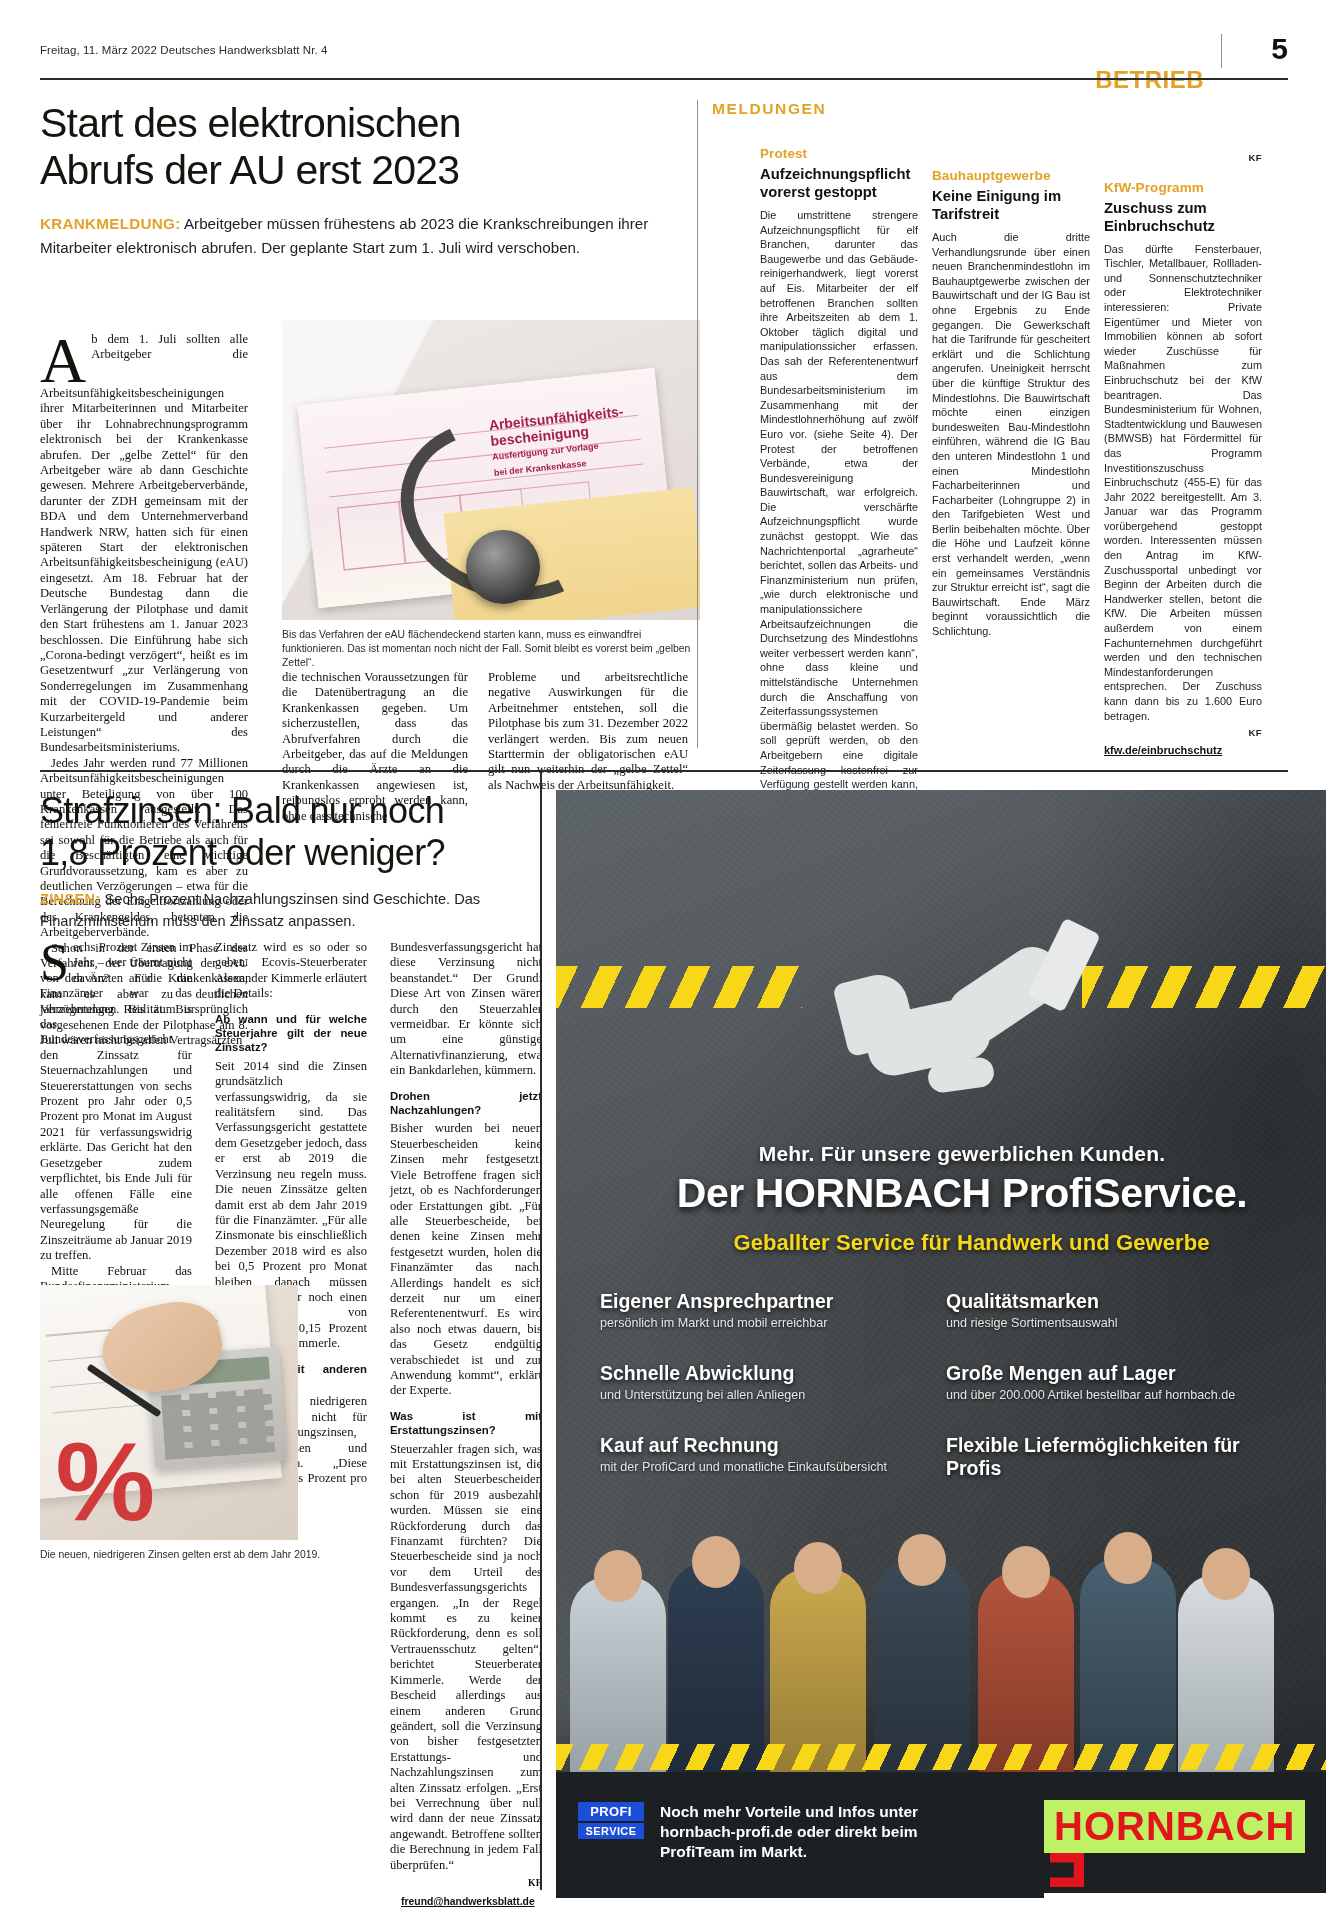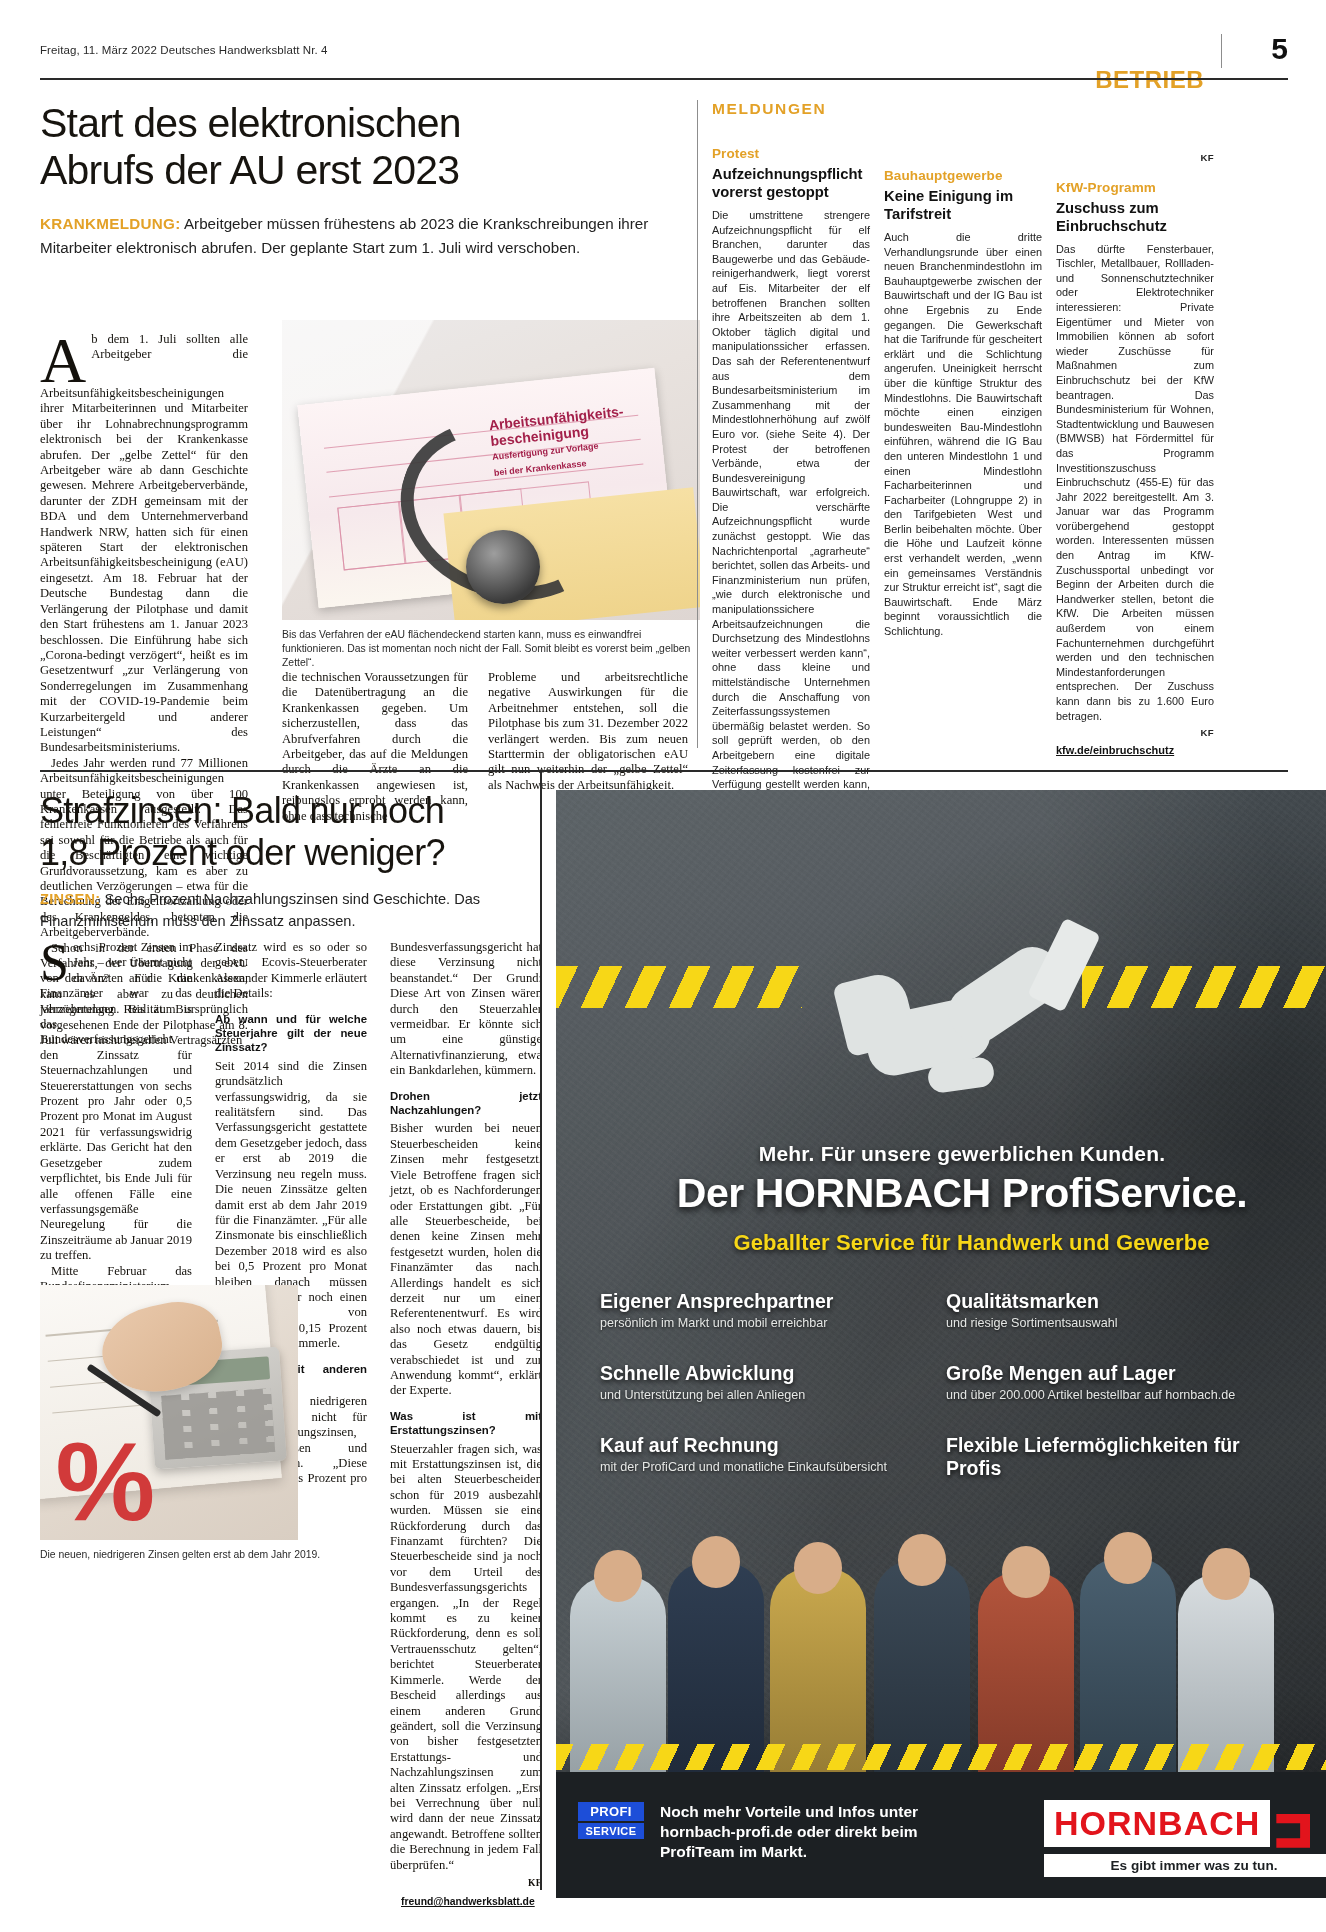--- a/index.html
+++ b/index.html
@@ -121,21 +121,21 @@
   
   .meld-rule{
     position:absolute; left:697px; top:100px; width:1.4px; height:648px;
     background:#8d8d8d;
   }
   .meld{position:absolute; left:712px; top:100px; width:576px;}
   .meld-title{
     font-size:15.5px; font-weight:700; letter-spacing:1.6px;
     color:#e3a127;
   }
-  .meld-cols{position:relative; margin-top:28px;}
+  .meld-cols{position:relative; margin-top:28px;margin-left:48px;}
   .mcol{position:absolute; top:0; width:158px;}
   .mcol.c1{left:0;}
   .mcol.c2{left:172px;}
   .mcol.c3{left:344px;}
   .m-kicker{
     font-size:13.5px; font-weight:700; color:#e3a127; letter-spacing:.1px;
     margin-bottom:4px;
   }
   .m-head{
     font-size:14.8px; line-height:18px; font-weight:700; color:#111;
@@ -339,21 +339,21 @@
   }
   .ps-badge .b2{margin-top:2px; font-size:11px;}
   .ad-foot-txt{
     position:absolute; left:104px; top:30px; width:300px;
     color:#fff; font-weight:700; font-size:15.5px; line-height:20px;
   }
   .hb-logo{
     position:absolute; right:24px; top:28px; width:300px;
   }
   .hb-logo .wm{
-    background:#ffffff; color:#e2141c; font-weight:700; font-size:34px;
+    background:#bef264; color:#e2141c; font-weight:700; font-size:40px;
     letter-spacing:1px; padding:4px 10px; display:inline-block;
   }
   .hb-logo .mark{
     display:inline-block; width:34px; height:34px; background:#e2141c;
     margin-left:6px; vertical-align:middle;
     clip-path:polygon(0 0,100% 0,100% 100%,0 100%,0 72%,70% 72%,70% 28%,0 28%);
   }
   .hb-logo .slogan{
     margin-top:6px; background:#fff; color:#1c2023;
     font-weight:700; font-size:13.6px; padding:4px 10px; text-align:center;

